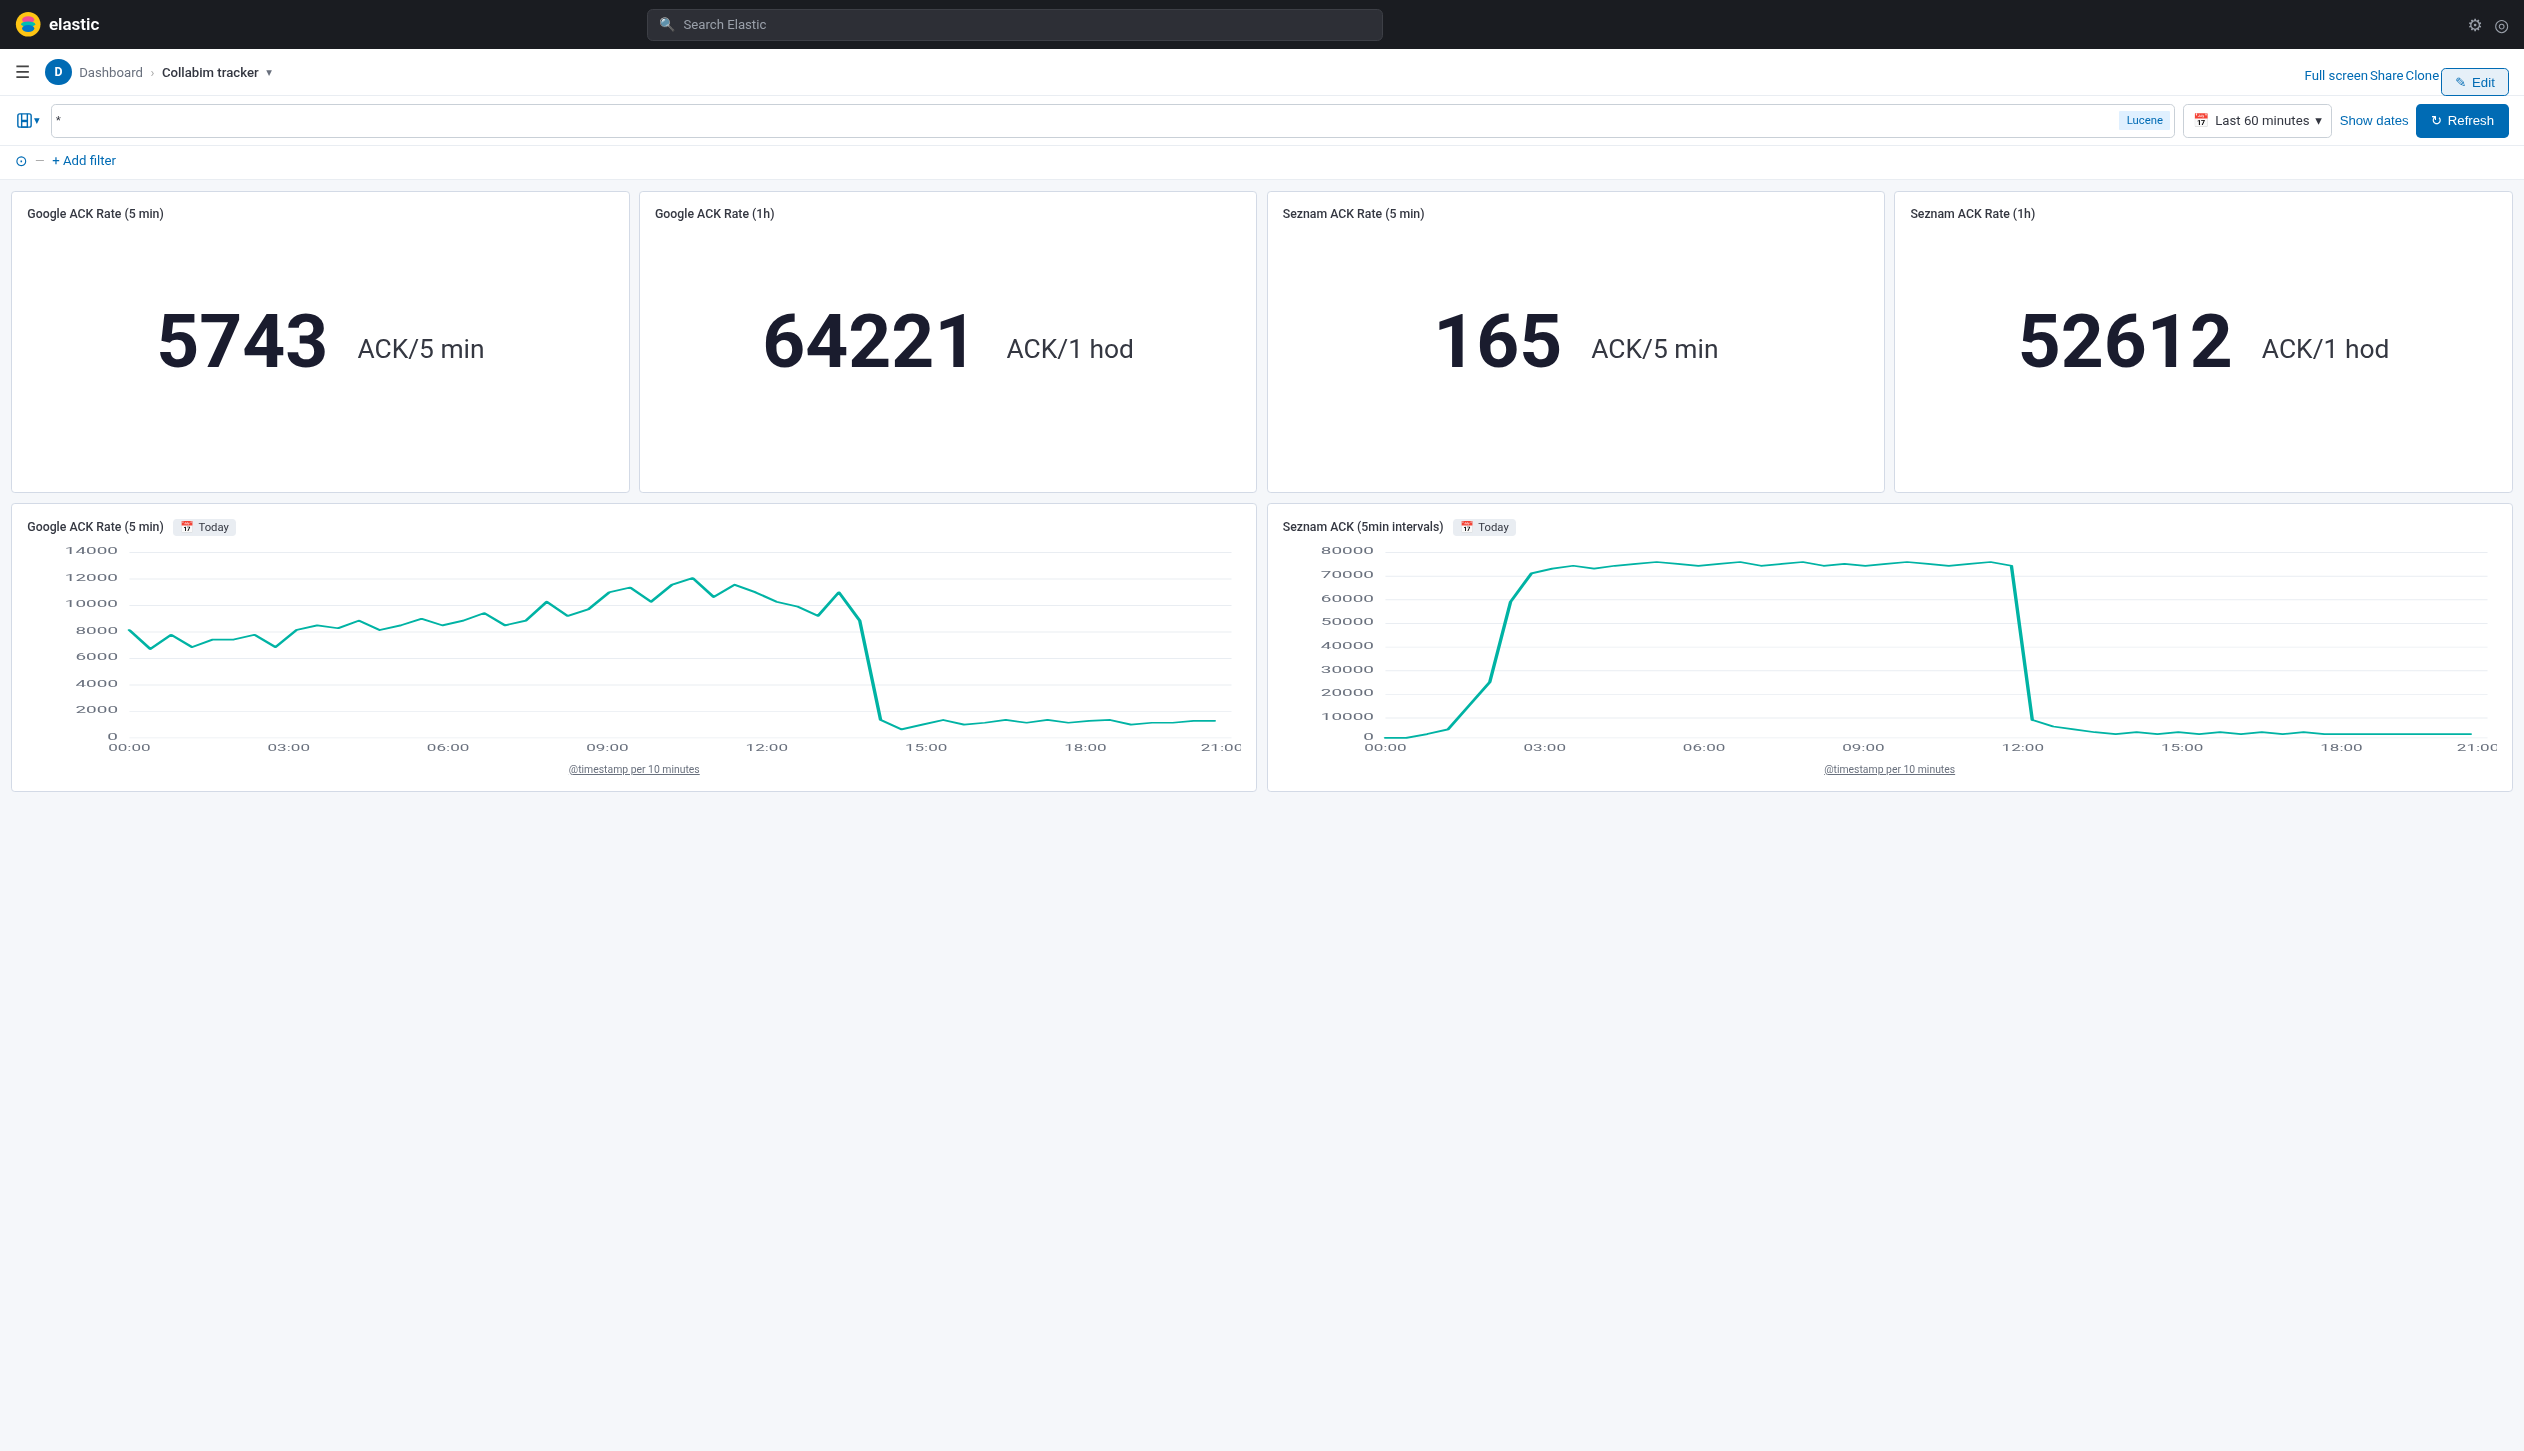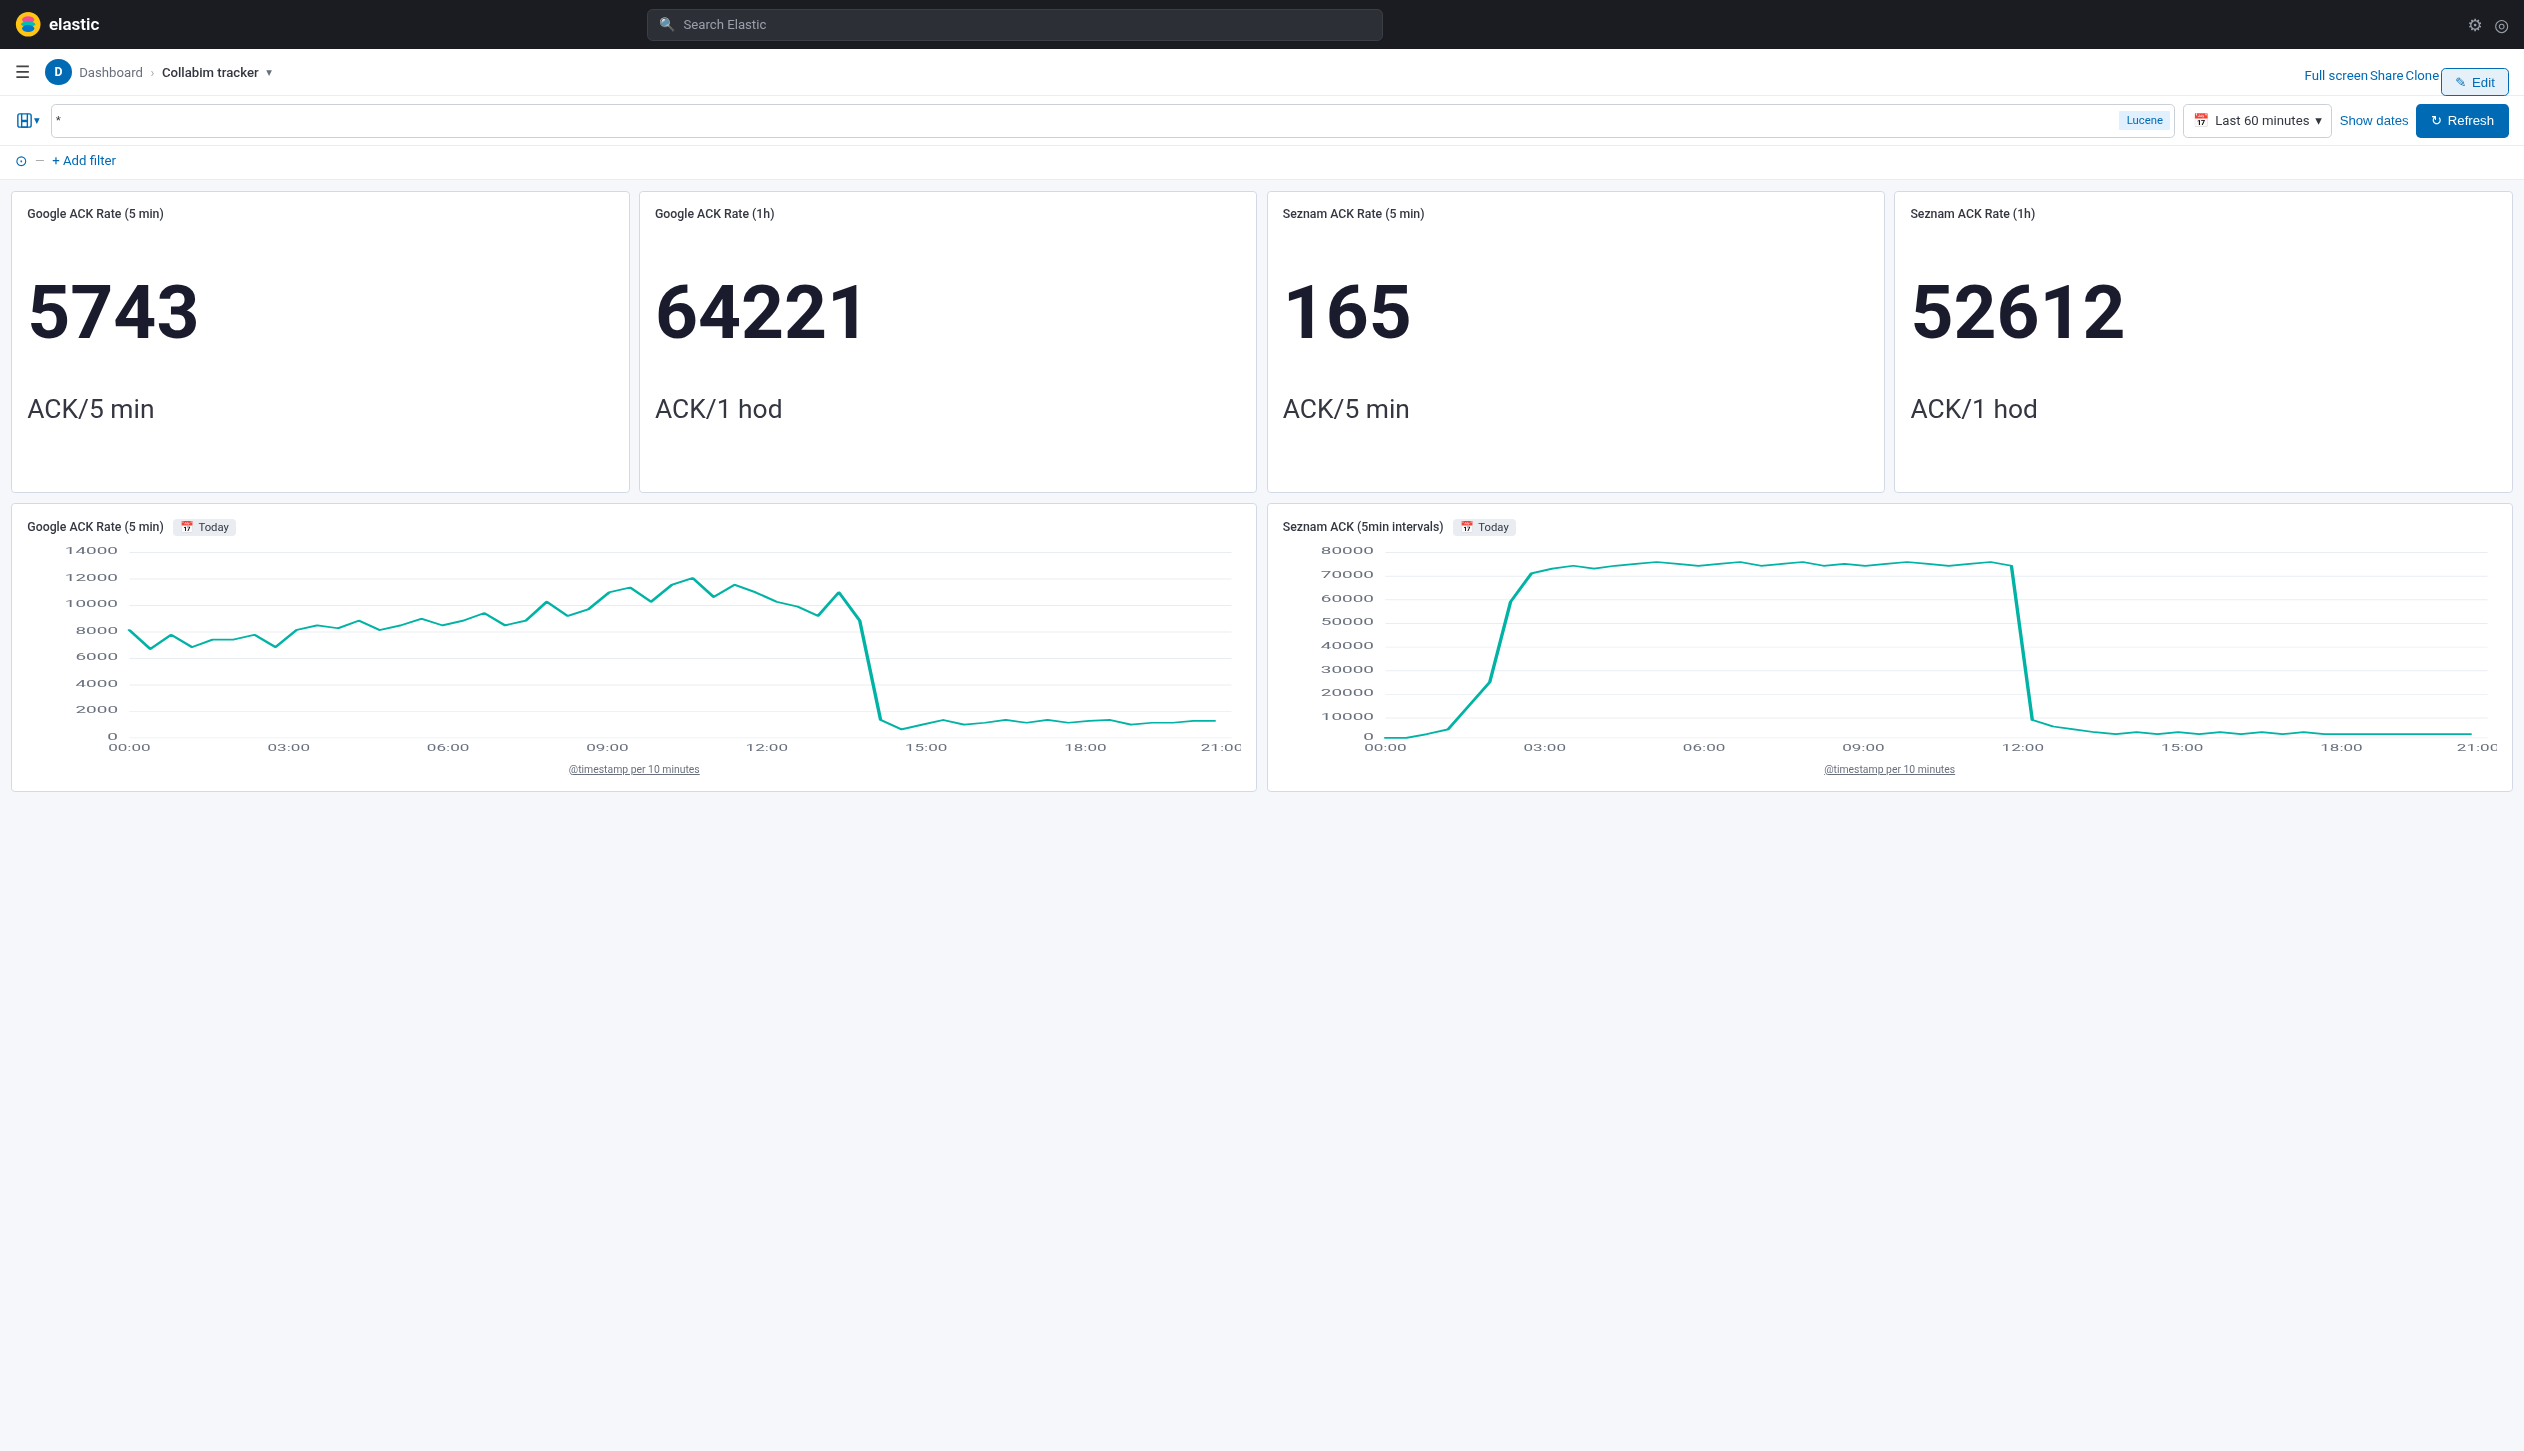--- a/index.html
+++ b/index.html
@@ -231,21 +231,22 @@
     }
     .metric-title {
       font-size: 12.3px;
       color: #343741;
       font-weight: 500;
       margin-bottom: auto;
     }
     .metric-value-wrap {
       flex: 1;
       display: flex;
-      flex-direction: column;
+      flex-direction: row;
+      align-items: center;
       justify-content: center;
       gap: 29px;
     }
     .metric-value {
       font-size: 75px;
       font-weight: 700;
       color: #1a1c2e;
       line-height: 1;
       margin-bottom: 15px;
     }

